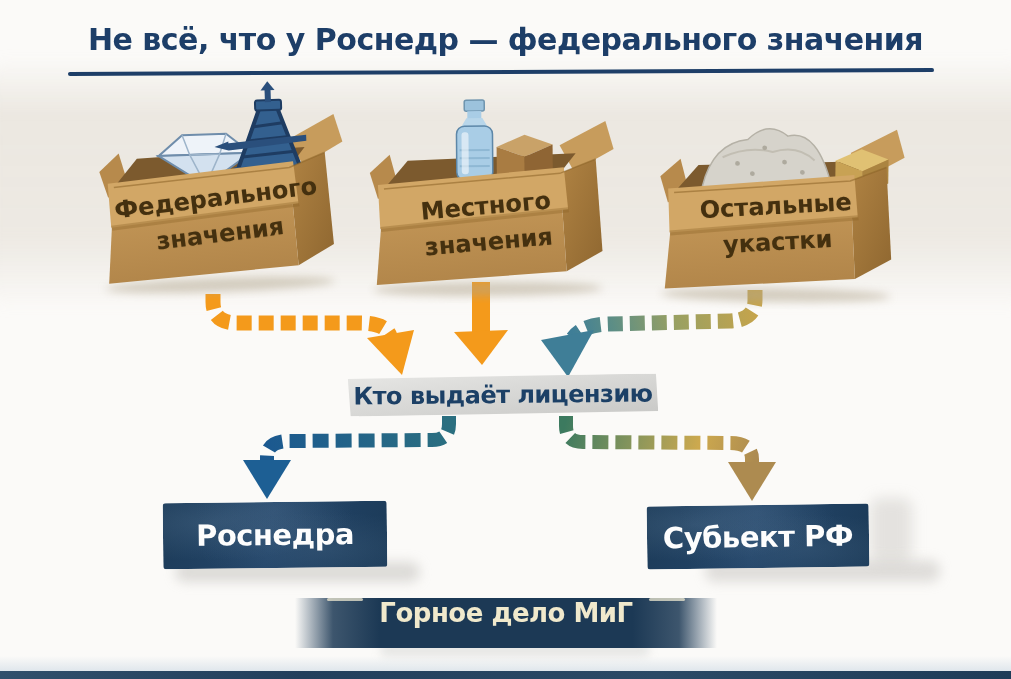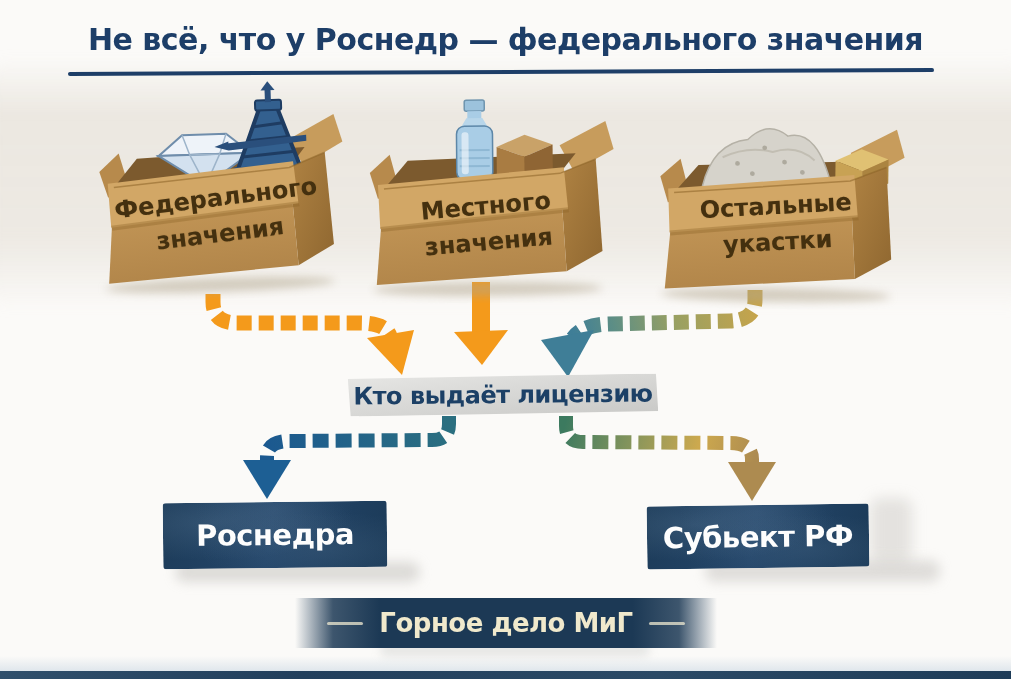--- a/index.html
+++ b/index.html
@@ -73,21 +73,21 @@
       linear-gradient(100deg,#1d3c5a 0%,#24466a 48%,#1c3b59 100%);
     border-radius:3px;
   }
   .issuer-rosnedra{left:163px;top:502px;width:224px;height:66px;transform:rotate(-.6deg);}
   .issuer-subject{left:647px;top:505px;width:222px;height:63px;transform:rotate(-.8deg);}
 
   
   .footer-banner{
     position:absolute;left:295px;top:598px;width:422px;height:50px;z-index:4;
     background:linear-gradient(90deg,rgba(28,57,85,0) 0%,rgba(28,57,85,.85) 9%,#1c3955 20%,#1c3955 80%,rgba(28,57,85,.85) 91%,rgba(28,57,85,0) 100%);
-    display:flex;align-items:center;justify-content:center;gap:16px;
+    display:flex;align-items:flex-start;justify-content:center;gap:16px;
   }
   .footer-text{color:#f0e9cc;font-size:26px;font-weight:bold;letter-spacing:-.5px;}
   .footer-dash{width:36px;height:3px;background:rgba(238,232,208,.75);border-radius:2px;}
 
   .bottom-bar{
     position:absolute;left:0;top:671px;width:1011px;height:8px;z-index:5;
     background:linear-gradient(90deg,#30506c,#223f5c 30%,#2b4a66 65%,#1e3c58);
   }
 </style>
 </head>

